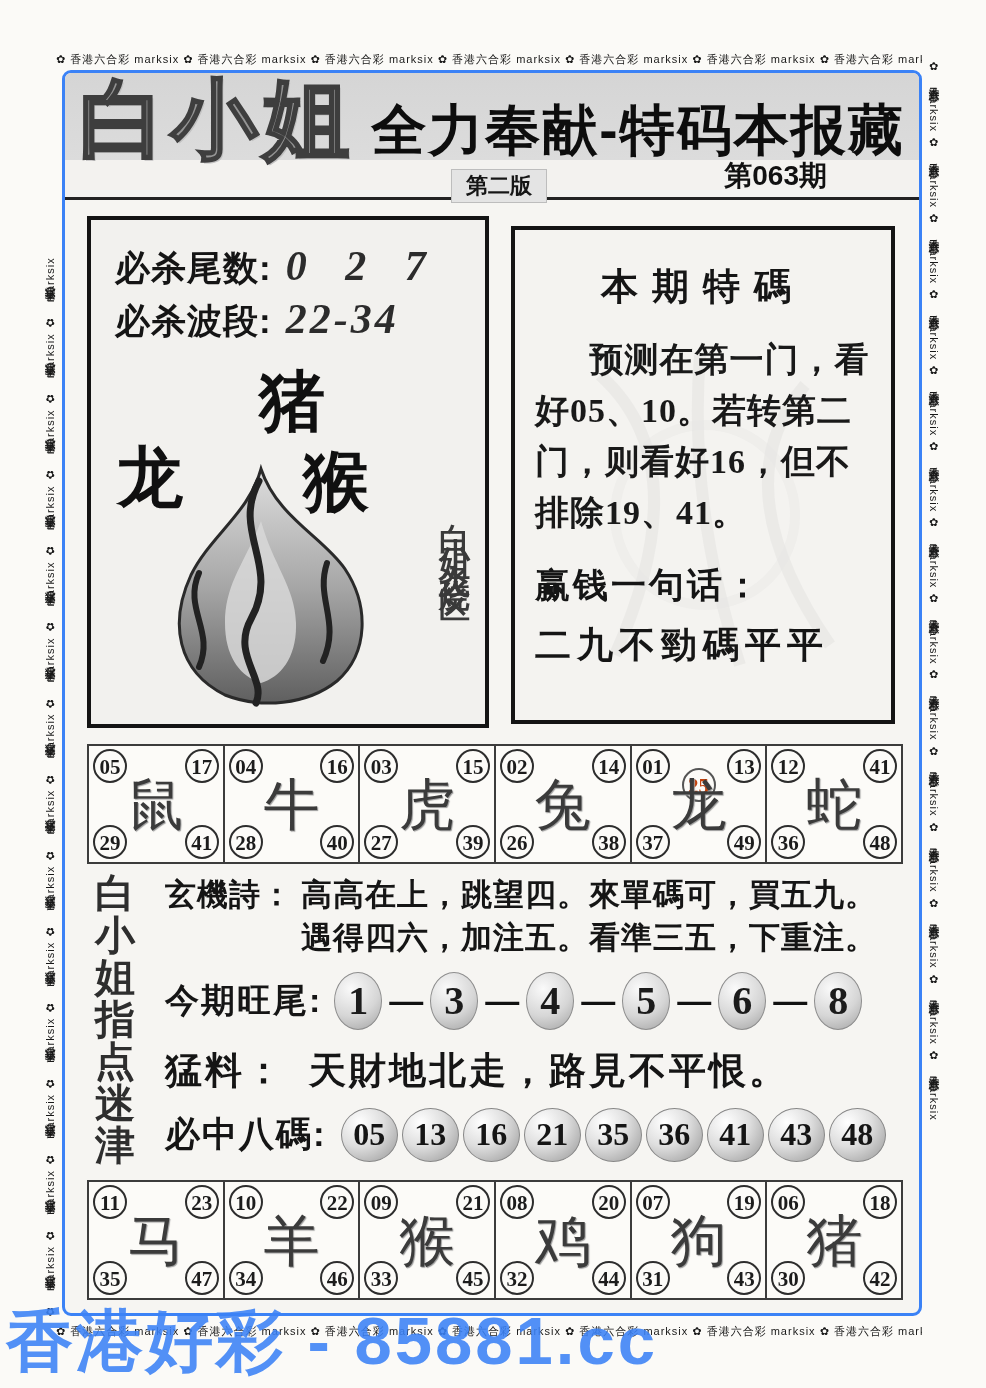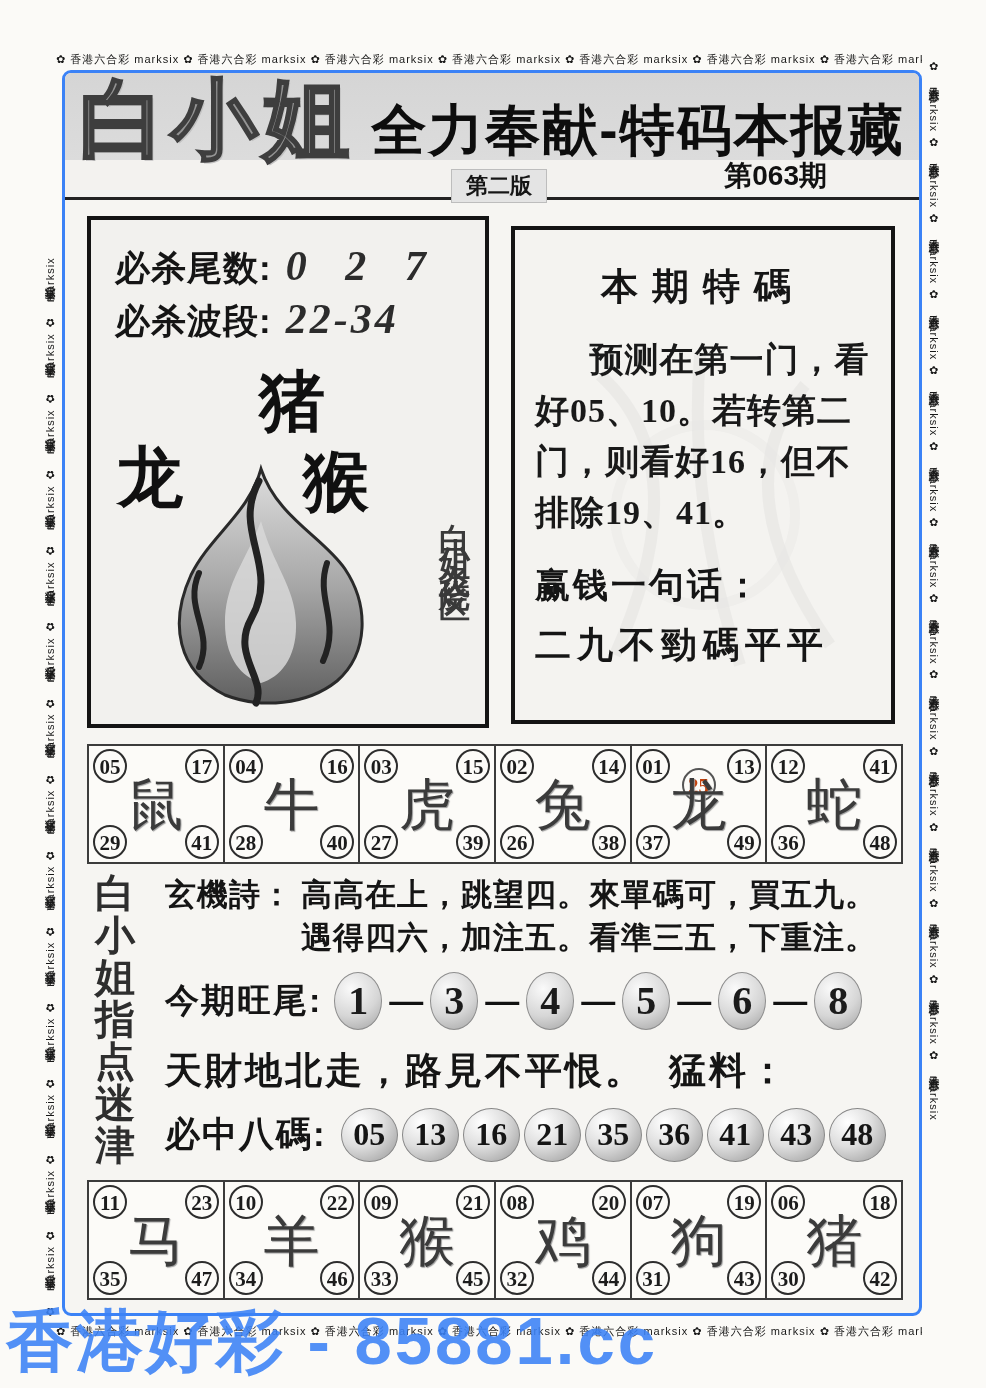--- a/index.html
+++ b/index.html
@@ -268,22 +268,22 @@
             <span class="wbadge">4</span>
             <span class="wdash">—</span>
             <span class="wbadge">5</span>
             <span class="wdash">—</span>
             <span class="wbadge">6</span>
             <span class="wdash">—</span>
             <span class="wbadge">8</span>
           </span>
       </div>
       <div class="mengliao-row">
+        <span>猛料：</span>
         <span>天財地北走，路見不平恨。</span>
-        <span>猛料：</span>
       </div>
       <div class="eight-row">
         <span class="eight-label">必中八碼:</span>
         <span style="display:inline-flex;align-items:center;">
             <span class="ball">05</span>
             <span class="ball">13</span>
             <span class="ball">16</span>
             <span class="ball">21</span>
             <span class="ball">35</span>
             <span class="ball">36</span>

